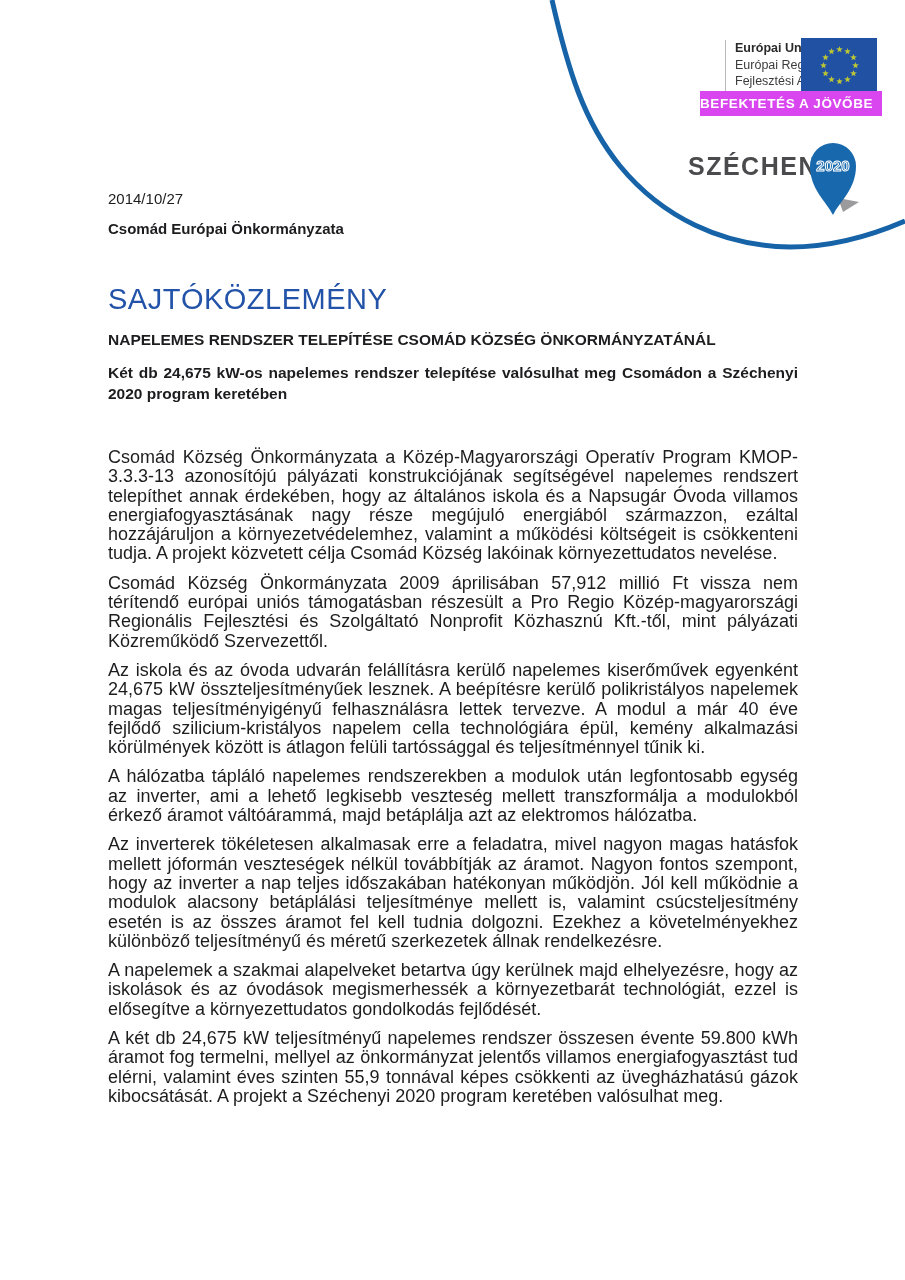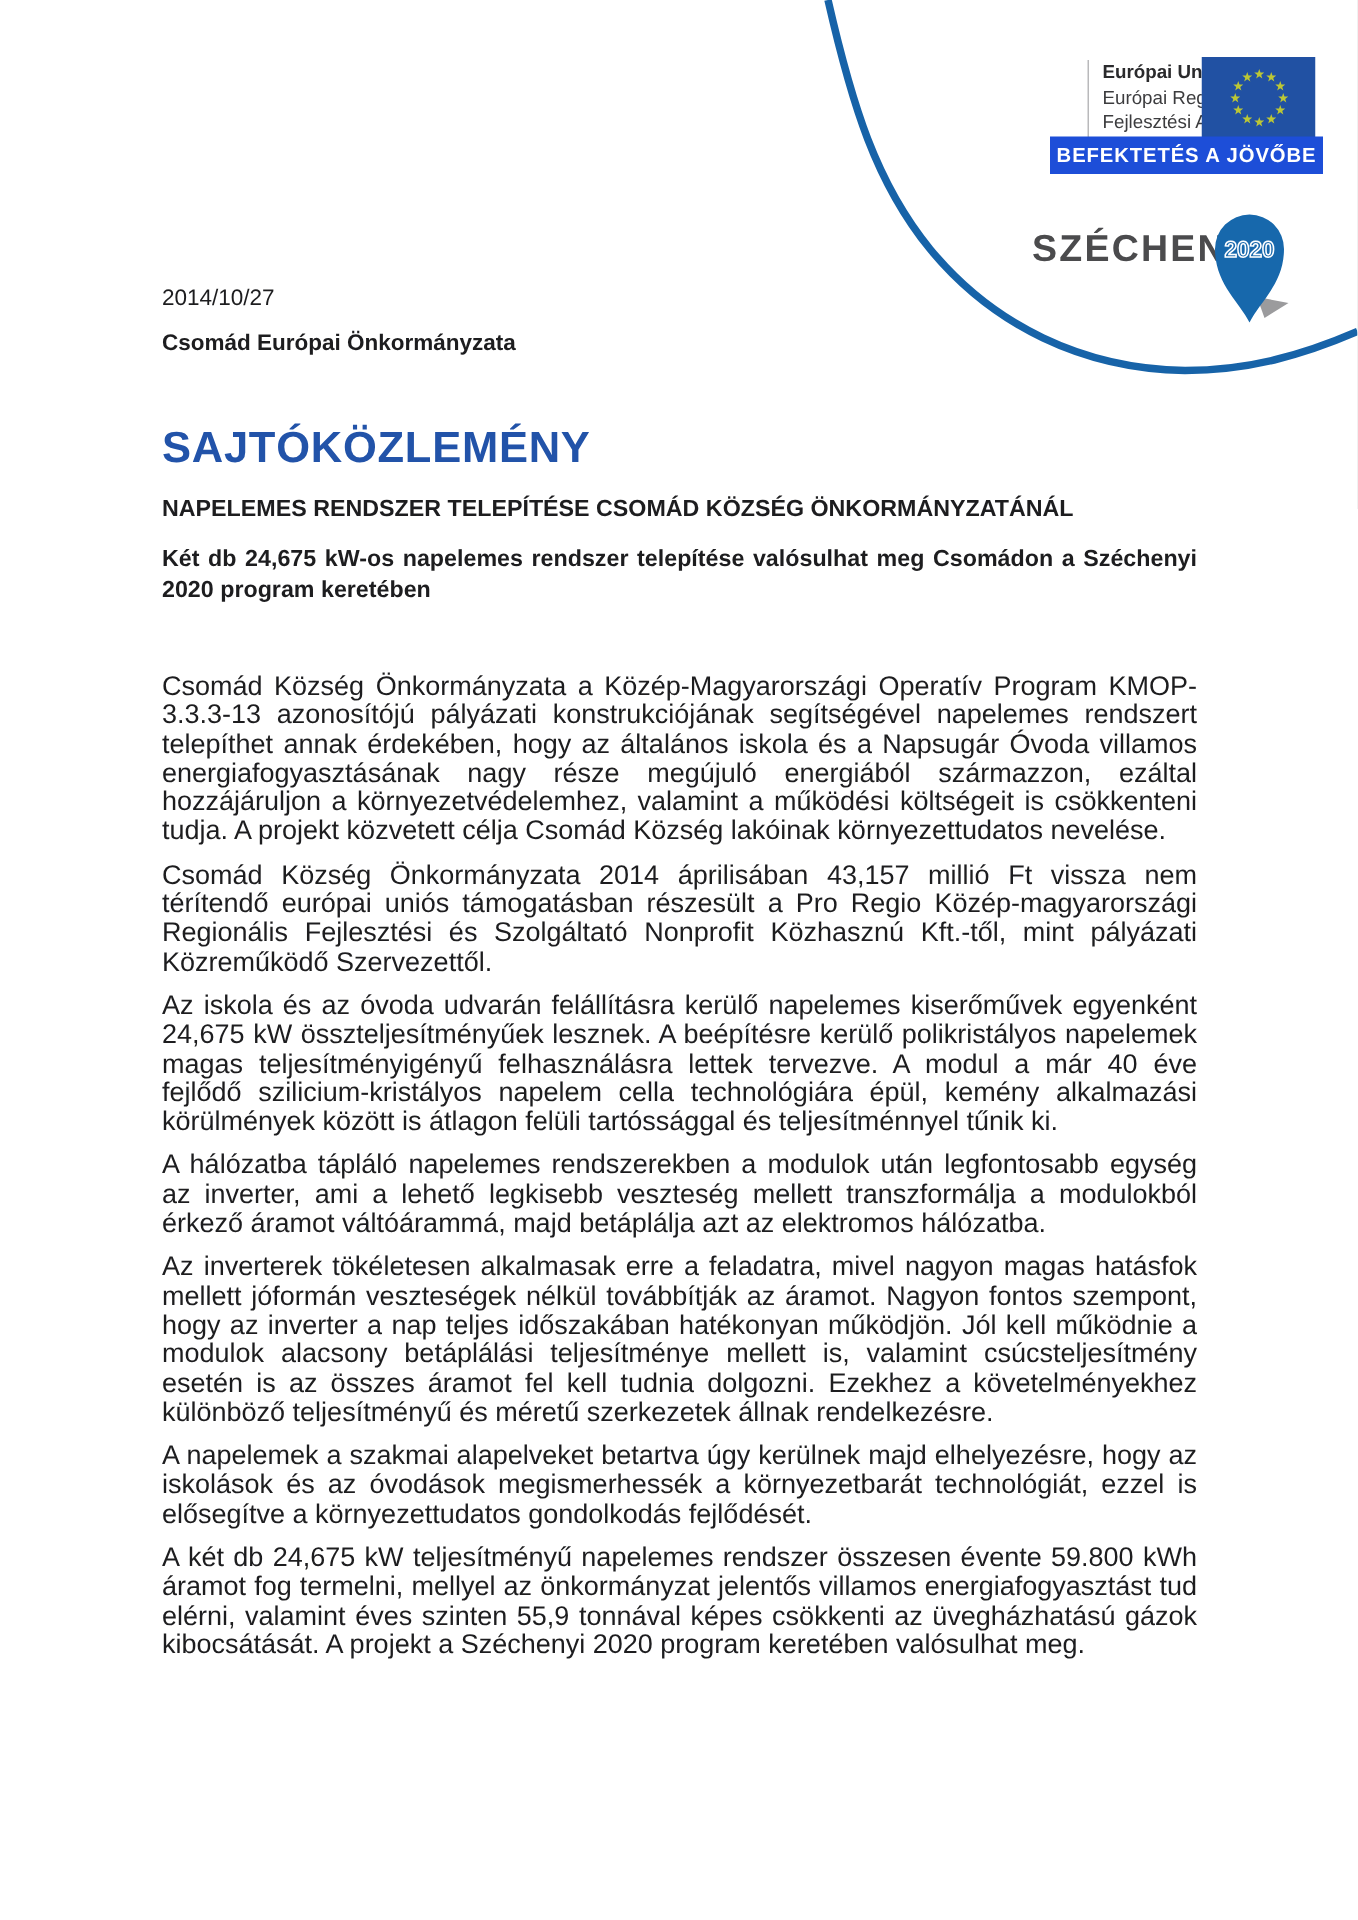--- a/index.html
+++ b/index.html
@@ -21,36 +21,36 @@
   .gov-line2{font-size:12.5px;}
   .eu-block{
     position:absolute;top:40px;left:702px;width:96px;height:56px;
     border-left:1.5px solid #b9b9bb;padding-left:9px;margin-left:23px;
   }
   .eu-line{font-size:12.5px;line-height:16.5px;color:#3c3c3e;white-space:nowrap;}
   .eu-line1{font-weight:bold;color:#2a2a2c;}
   .eu-flag{position:absolute;top:38px;left:801px;}
   .banner{
     position:absolute;top:91px;left:700px;width:182px;height:25px;
-    background:#1d4ed8;color:#ffffff;font-weight:bold;font-size:13.5px;
-    letter-spacing:0.6px;text-align:center;line-height:25px;white-space:nowrap;
+    background:#d946ef;color:#ffffff;font-weight:bold;font-size:13.5px;
+    letter-spacing:0.6px;line-height:25px;white-space:nowrap;
   }
   .szechenyi{position:absolute;top:138px;left:688px;width:180px;height:82px;}
   .szechenyi-text{
     position:absolute;top:14px;left:0;
     font-size:25px;font-weight:bold;color:#4b4b4d;letter-spacing:1.5px;
     white-space:nowrap;
   }
   .szechenyi-pin{position:absolute;top:0;left:117px;}
   
   .content{position:absolute;left:108px;top:190px;width:690px;}
   .date{font-size:15px;margin:0 0 13px 0;}
   .org{font-size:15px;font-weight:bold;margin:0 0 46px 0;}
   .title{
-    font-size:29px;font-weight:bold;color:#2253a9;margin:0 0 15px 0;
+    font-size:29px;font-weight:normal;color:#2253a9;margin:0 0 15px 0;
     letter-spacing:0.5px;
   }
   .subtitle{font-size:15.5px;font-weight:bold;margin:0 0 13px 0;}
   .lead{
     font-size:15.5px;font-weight:bold;margin:0 0 44px 0;
     text-align:justify;line-height:21px;
   }
   .body-par{
     font-size:18px;line-height:19.3px;text-align:justify;
     margin:0 0 10px 0;
@@ -107,21 +107,21 @@
   </div>
 
   <div class="content">
     <p class="date">2014/10/27</p>
     <p class="org">Csomád Európai Önkormányzata</p>
     <h1 class="title">SAJTÓKÖZLEMÉNY</h1>
     <p class="subtitle">NAPELEMES RENDSZER TELEPÍTÉSE CSOMÁD KÖZSÉG ÖNKORMÁNYZATÁNÁL</p>
     <p class="lead">Két db 24,675 kW-os napelemes rendszer telepítése valósulhat meg Csomádon a Széchenyi 2020 program keretében</p>
 
     <p class="body-par">Csomád Község Önkormányzata a Közép-Magyarországi Operatív Program KMOP-3.3.3-13 azonosítójú pályázati konstrukciójának segítségével napelemes rendszert telepíthet annak érdekében, hogy az általános iskola és a Napsugár Óvoda villamos energiafogyasztásának nagy része megújuló energiából származzon, ezáltal hozzájáruljon a környezetvédelemhez, valamint a működési költségeit is csökkenteni tudja. A projekt közvetett célja Csomád Község lakóinak környezettudatos nevelése.</p>
-    <p class="body-par">Csomád Község Önkormányzata 2014 áprilisában 43,157 millió Ft vissza nem térítendő európai uniós támogatásban részesült a Pro Regio Közép-magyarországi Regionális Fejlesztési és Szolgáltató Nonprofit Közhasznú Kft.-től, mint pályázati Közreműködő Szervezettől.</p>
+    <p class="body-par">Csomád Község Önkormányzata 2009 áprilisában 57,912 millió Ft vissza nem térítendő európai uniós támogatásban részesült a Pro Regio Közép-magyarországi Regionális Fejlesztési és Szolgáltató Nonprofit Közhasznú Kft.-től, mint pályázati Közreműködő Szervezettől.</p>
     <p class="body-par">Az iskola és az óvoda udvarán felállításra kerülő napelemes kiserőművek egyenként 24,675 kW összteljesítményűek lesznek. A beépítésre kerülő polikristályos napelemek magas teljesítményigényű felhasználásra lettek tervezve. A modul a már 40 éve fejlődő szilicium-kristályos napelem cella technológiára épül, kemény alkalmazási körülmények között is átlagon felüli tartóssággal és teljesítménnyel tűnik ki.</p>
     <p class="body-par">A hálózatba tápláló napelemes rendszerekben a modulok után legfontosabb egység az inverter, ami a lehető legkisebb veszteség mellett transzformálja a modulokból érkező áramot váltóárammá, majd betáplálja azt az elektromos hálózatba.</p>
     <p class="body-par">Az inverterek tökéletesen alkalmasak erre a feladatra, mivel nagyon magas hatásfok mellett jóformán veszteségek nélkül továbbítják az áramot. Nagyon fontos szempont, hogy az inverter a nap teljes időszakában hatékonyan működjön. Jól kell működnie a modulok alacsony betáplálási teljesítménye mellett is, valamint csúcsteljesítmény esetén is az összes áramot fel kell tudnia dolgozni. Ezekhez a követelményekhez különböző teljesítményű és méretű szerkezetek állnak rendelkezésre.</p>
     <p class="body-par">A napelemek a szakmai alapelveket betartva úgy kerülnek majd elhelyezésre, hogy az iskolások és az óvodások megismerhessék a környezetbarát technológiát, ezzel is elősegítve a környezettudatos gondolkodás fejlődését.</p>
     <p class="body-par">A két db 24,675 kW teljesítményű napelemes rendszer összesen évente 59.800 kWh áramot fog termelni, mellyel az önkormányzat jelentős villamos energiafogyasztást tud elérni, valamint éves szinten 55,9 tonnával képes csökkenti az üvegházhatású gázok kibocsátását. A projekt a Széchenyi 2020 program keretében valósulhat meg.</p>
   </div>
 
 </div>
 
 </body></html>

